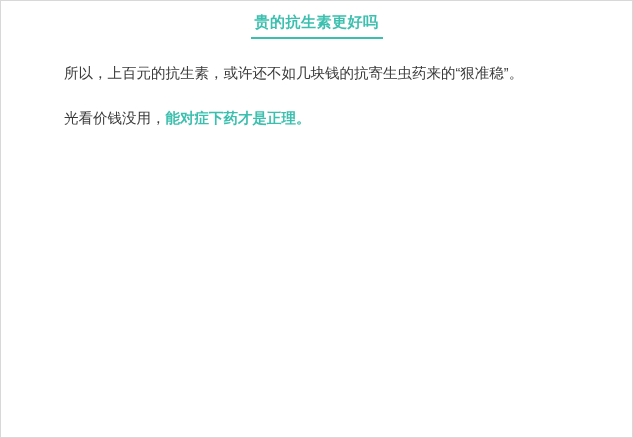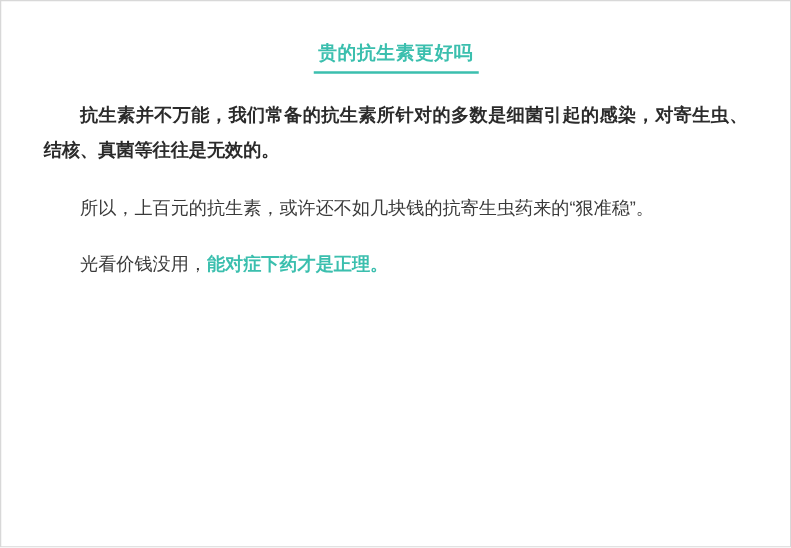--- a/index.html
+++ b/index.html
@@ -18,21 +18,20 @@
     height: 438px;
     border: 1px solid #d8d8d8;
     background: #ffffff;
     padding: 0 34px;
     position: relative;
   }
   .title-bar {
     text-align: center;
     padding-top: 12px;
     padding-bottom: 6px;
-    margin-top: 20px;
   }
   .title {
     display: inline-block;
     font-size: 15px;
     font-weight: bold;
     color: #3bbfae;
     border-bottom: 2px solid #3bbfae;
     padding: 0 4px 5px 4px;
     letter-spacing: 0.5px;
   }
@@ -66,18 +65,17 @@
 </head>
 <body>
 
 <div class="article">
 
   <div class="title-bar">
     <span class="title">贵的抗生素更好吗</span>
   </div>
 
   <div class="body-text">
-    <p class="para strong-para" id="p3"><span class="b">抗生素并不万能，我们常备的抗生素所针对的多数是细菌引起的感染，对寄生虫、结核、真菌等往往是无效的。</span></p>
     <p class="para" id="p4"><span>所以，上百元的抗生素，或许还不如几块钱的抗寄生虫药来的“狠准稳”。</span></p>
     <p class="para" id="p5"><span>光看价钱没用，</span><span class="b teal">能对症下药才是正理。</span></p>
   </div>
 
 </div>
 
 </body></html>

